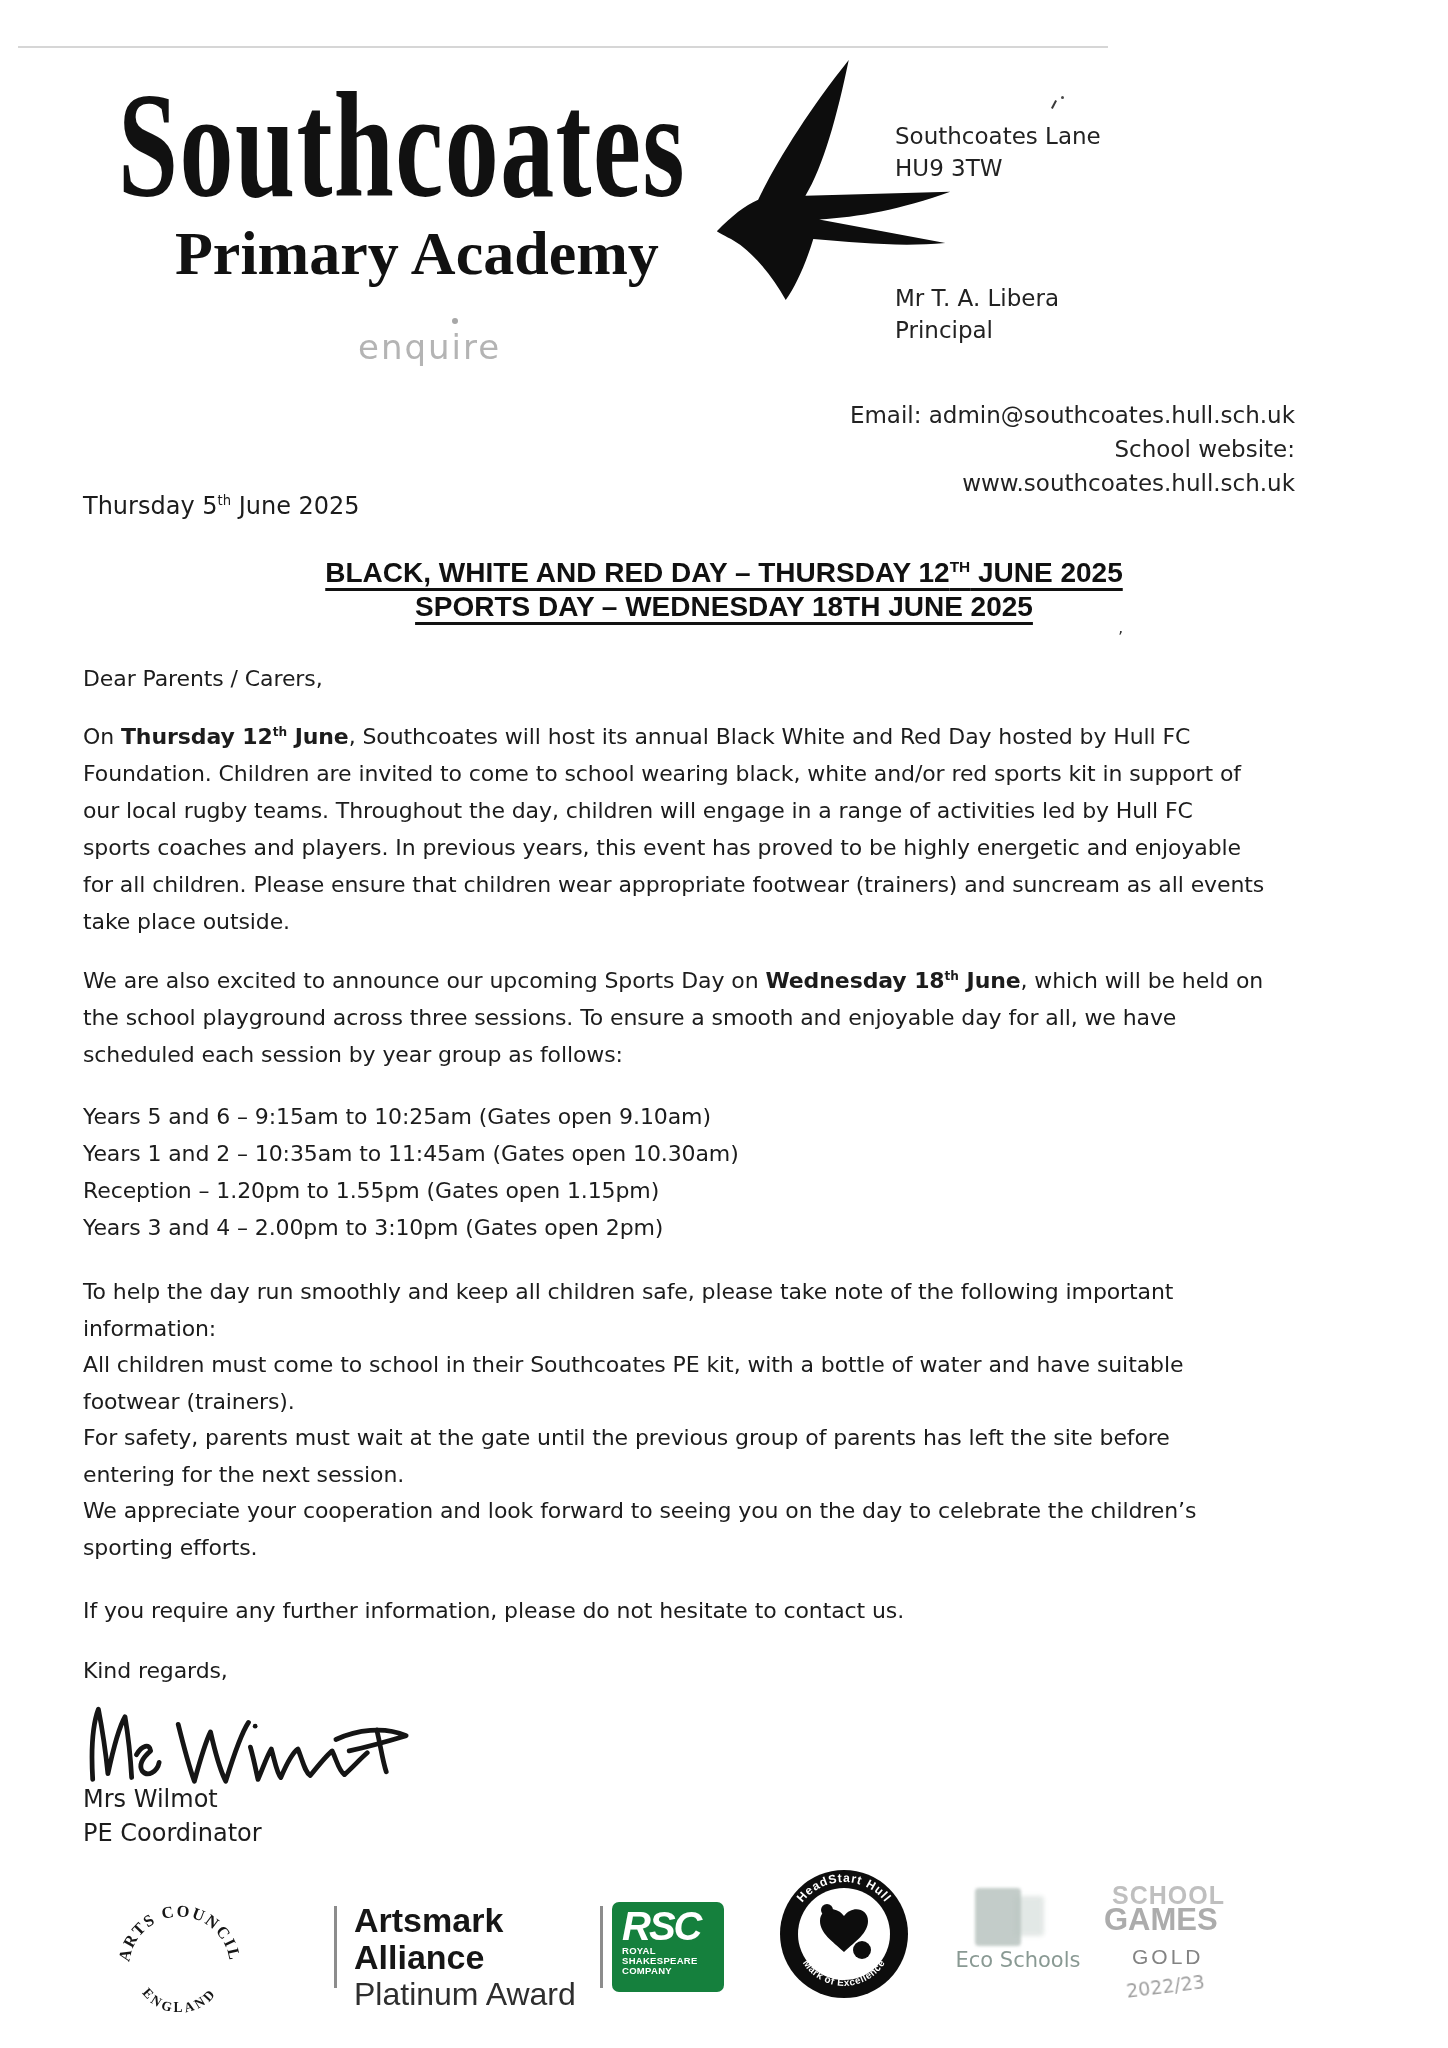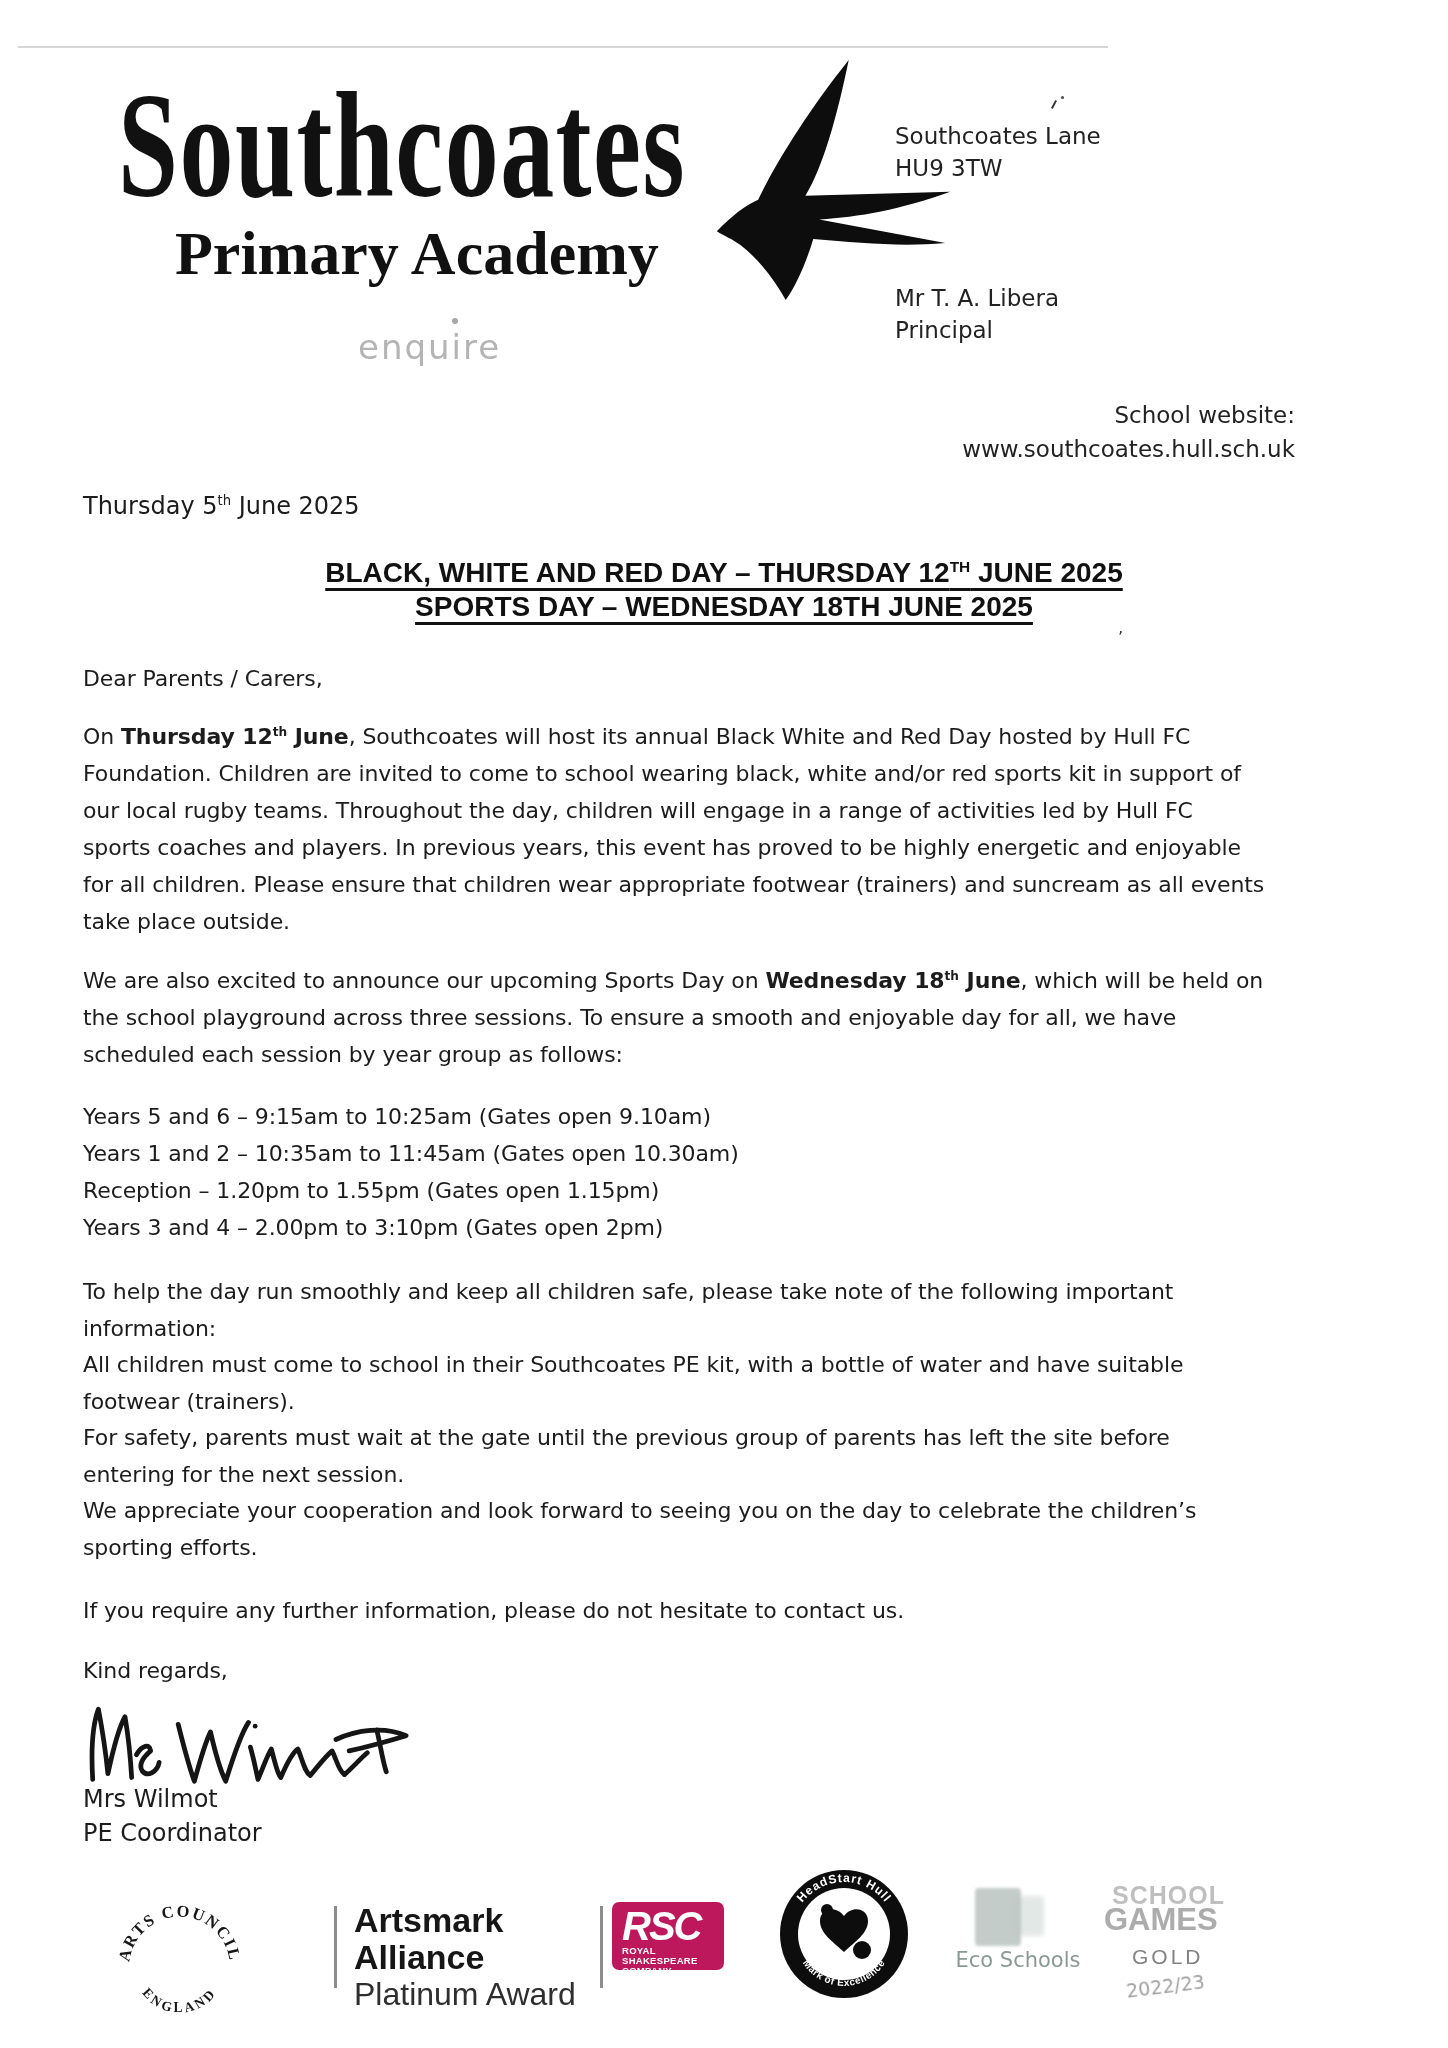--- a/index.html
+++ b/index.html
@@ -30,21 +30,21 @@
   .sig-role{left:83px;top:1816px;font:24px/34px "DejaVu Sans",sans-serif;}
   
   .artifact1a{left:1053px;top:100px;width:2px;height:9px;background:#3a3a3a;transform:rotate(28deg);}
   .artifact1b{left:1061px;top:96px;width:3px;height:3px;background:#4a4a4a;border-radius:50%;}
   .artifact2{left:1118px;top:630px;font:16px/16px "DejaVu Sans",sans-serif;color:#333;}
   
   .artsmark-bar{width:3px;height:82px;background:#8c8c8c;}
   .am-l1{left:354px;top:1902px;font:bold 34px/36px "Liberation Sans",sans-serif;color:#161616;}
   .am-l2{left:354px;top:1939px;font:bold 34px/36px "Liberation Sans",sans-serif;color:#161616;}
   .am-l3{left:354px;top:1977px;font:32px/34px "Liberation Sans",sans-serif;color:#2e2e2e;}
-  .rsc-box{left:612px;top:1902px;width:112px;height:68px;background:#be185d;border-radius:7px;color:#fff;
+  .rsc-box{left:612px;top:1902px;width:112px;height:90px;background:#15803d;border-radius:7px;color:#fff;
            padding:4px 0 0 10px;box-sizing:border-box;}
   .rsc-abbr{font:italic bold 40px/40px "Liberation Sans",sans-serif;letter-spacing:-2px;}
   .rsc-sub{font:bold 9.5px/10px "Liberation Sans",sans-serif;letter-spacing:.3px;}
   .eco-blob1{left:975px;top:1888px;width:46px;height:58px;background:#93a39d;border-radius:4px;filter:blur(1.5px);opacity:.55;}
   .eco-blob2{left:1014px;top:1896px;width:30px;height:40px;background:#b9c6c1;border-radius:4px;filter:blur(2px);opacity:.4;}
   .eco-label{left:948px;top:1948px;width:140px;text-align:center;font:21px/24px "DejaVu Sans",sans-serif;color:#7d8f88;filter:blur(.6px);opacity:.9;}
   .sg{opacity:.85;filter:blur(.4px);}
   .sg-l1{left:1112px;top:1882px;font:bold 25px/26px "Liberation Sans",sans-serif;color:#b5b5b5;letter-spacing:1px;}
   .sg-l2{left:1104px;top:1904px;font:bold 31px/32px "Liberation Sans",sans-serif;color:#9e9e9e;}
   .sg-l3{left:1132px;top:1946px;font:21px/22px "Liberation Sans",sans-serif;color:#6e6e6e;letter-spacing:3px;}
@@ -70,20 +70,21 @@
     <div>Southcoates Lane</div>
     <div>HU9 3TW</div>
   </div>
 
   <div class="abs principal">
     <div>Mr T. A. Libera</div>
     <div>Principal</div>
   </div>
 
   <div class="abs contact">
+    <div>Email: admin@southcoates.hull.sch.uk</div>
     <div>School website: www.southcoates.hull.sch.uk</div>
   </div>
 
   <div class="abs artifact1a"></div>
   <div class="abs artifact1b"></div>
 
   <div class="abs date"><span>Thursday 5</span><sup class="sup">th</sup><span> June 2025</span></div>
 
   <div class="abs heading h1"><span>BLACK, WHITE AND RED DAY – THURSDAY 12</span><sup class="sup">TH</sup><span> JUNE 2025</span></div>
   <div class="abs heading h2">SPORTS DAY – WEDNESDAY 18TH JUNE 2025</div>

